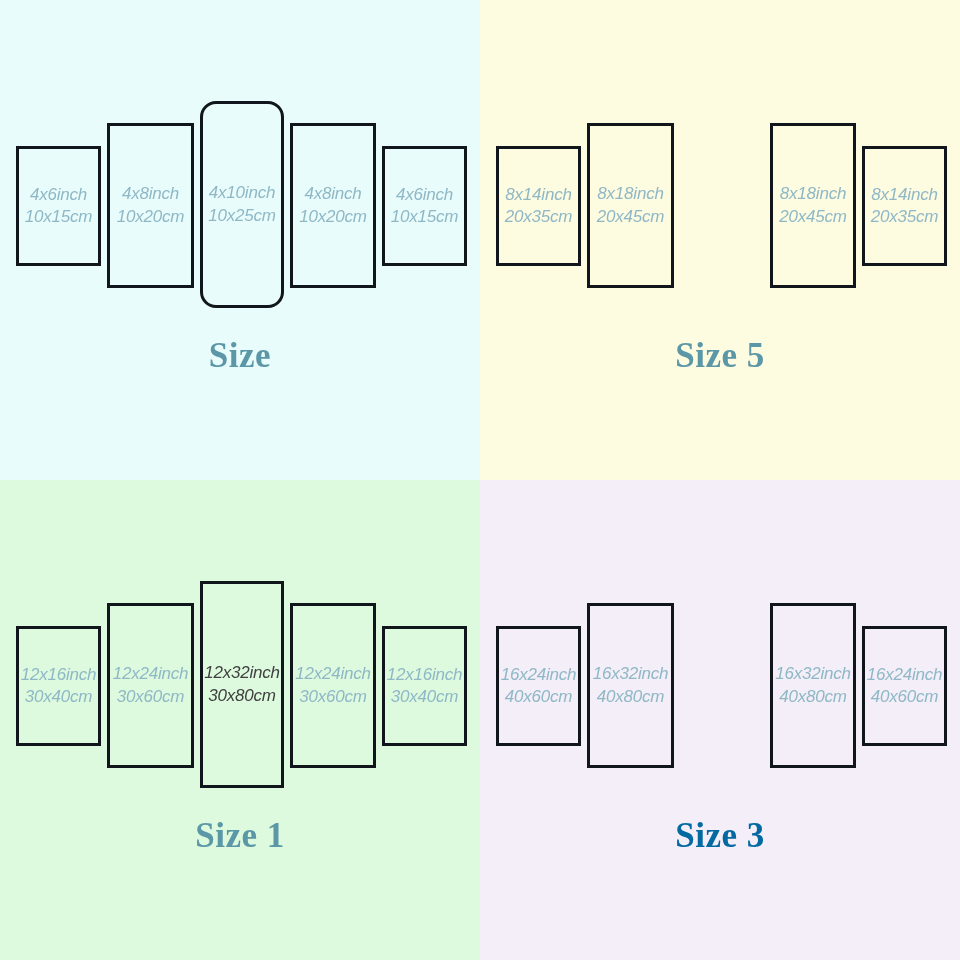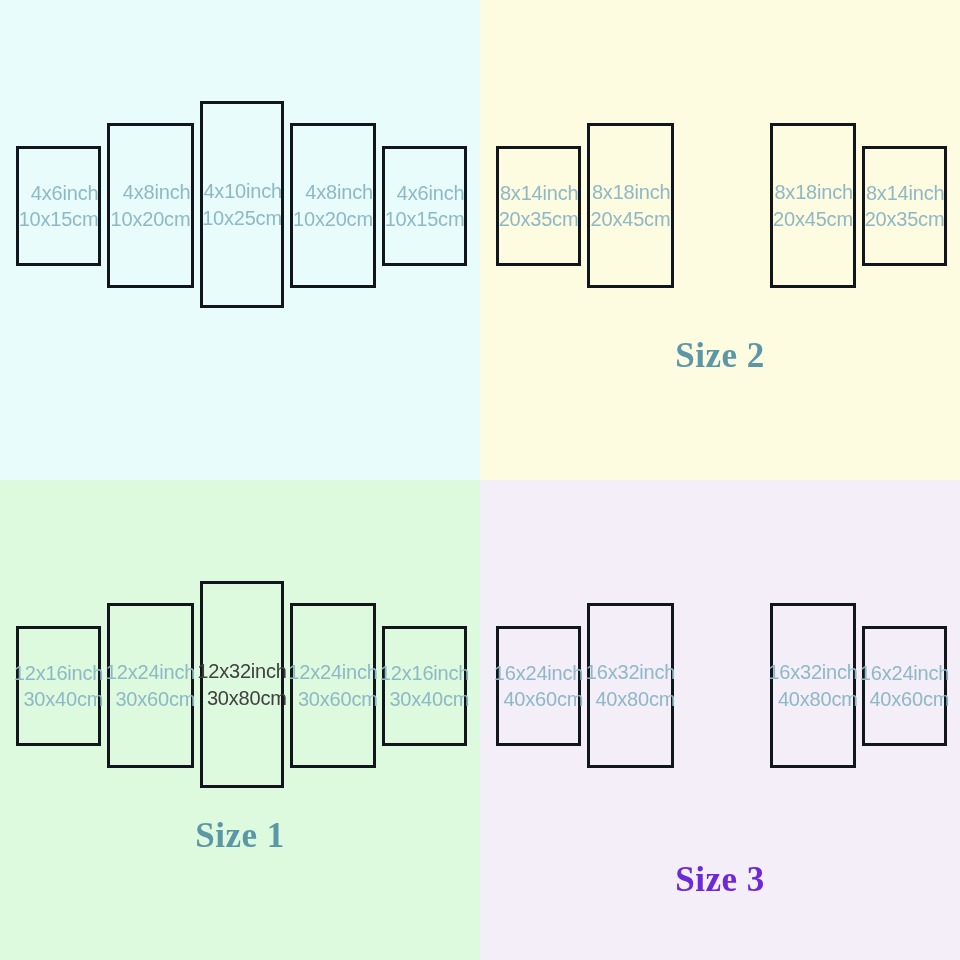--- a/index.html
+++ b/index.html
@@ -49,27 +49,28 @@
   }
 
   
   .panel.p1 { left: 16px;  top: 146px; width: 85px;  height: 120px; }
   .panel.p2 { left: 107px; top: 123px; width: 87px;  height: 165px; }
   .panel.p3 { left: 200px; top: 101px; width: 84px;  height: 207px; }
   .panel.p4 { left: 290px; top: 123px; width: 86px;  height: 165px; }
   .panel.p5 { left: 382px; top: 146px; width: 85px;  height: 120px; }
 
   .panel-label {
-    text-align: right;
-    font-size: 20px;
+    text-align: center;
+    font-size: 17px;
     line-height: 1.32;
     letter-spacing: -0.2px;
     color: #8fb8c6;
     white-space: nowrap;
     user-select: none;
+    font-style: italic;
   }
   .panel-label .line-in {
     display: block;
   }
   .panel-label .line-cm {
     display: block;
   }
 
   .quadrant-title {
     position: absolute;
@@ -103,39 +104,40 @@
           <span class="line-in">4x6inch</span>
           <span class="line-cm">10x15cm</span>
         </div>
       </div>
       <div class="panel p2" style="border-color: rgb(17, 22, 28);">
         <div class="panel-label" style="color: rgb(143, 184, 198);">
           <span class="line-in">4x8inch</span>
           <span class="line-cm">10x20cm</span>
         </div>
       </div>
-      <div class="panel p3" style="border-color: rgb(17, 22, 28);">
+      <div class="panel p3" style="border-color: rgb(17, 22, 28); border-radius: 16px;">
         <div class="panel-label" style="color: rgb(143, 184, 198);">
           <span class="line-in">4x10inch</span>
           <span class="line-cm">10x25cm</span>
         </div>
       </div>
       <div class="panel p4" style="border-color: rgb(17, 22, 28);">
         <div class="panel-label" style="color: rgb(143, 184, 198);">
           <span class="line-in">4x8inch</span>
           <span class="line-cm">10x20cm</span>
         </div>
       </div>
       <div class="panel p5" style="border-color: rgb(17, 22, 28);">
         <div class="panel-label" style="color: rgb(143, 184, 198);">
           <span class="line-in">4x6inch</span>
           <span class="line-cm">10x15cm</span>
         </div>
       </div>
     </div>
+    <div class="quadrant-title" style="color: rgb(91, 151, 166);">Size</div>
   </div>
 
   <div class="quadrant q-tr" style="background: rgb(253, 251, 224);">
     <div class="panel-cluster">
       <div class="panel p1" style="border-color: rgb(17, 22, 28);">
         <div class="panel-label" style="color: rgb(143, 184, 198);">
           <span class="line-in">8x14inch</span>
           <span class="line-cm">20x35cm</span>
         </div>
       </div>
@@ -151,21 +153,21 @@
           <span class="line-cm">20x45cm</span>
         </div>
       </div>
       <div class="panel p5" style="border-color: rgb(17, 22, 28);">
         <div class="panel-label" style="color: rgb(143, 184, 198);">
           <span class="line-in">8x14inch</span>
           <span class="line-cm">20x35cm</span>
         </div>
       </div>
     </div>
-    <div class="quadrant-title" style="color: rgb(91, 151, 166);">Size 2</div>
+    <div class="quadrant-title" style="color: rgb(91, 151, 166);">Size 5</div>
   </div>
 
   <div class="quadrant q-bl" style="background: rgb(221, 250, 222);">
     <div class="panel-cluster">
       <div class="panel p1" style="border-color: rgb(17, 22, 28);">
         <div class="panel-label" style="color: rgb(143, 184, 198);">
           <span class="line-in">12x16inch</span>
           <span class="line-cm">30x40cm</span>
         </div>
       </div>
@@ -217,16 +219,16 @@
           <span class="line-cm">40x80cm</span>
         </div>
       </div>
       <div class="panel p5" style="border-color: rgb(17, 22, 28);">
         <div class="panel-label" style="color: rgb(143, 184, 198);">
           <span class="line-in">16x24inch</span>
           <span class="line-cm">40x60cm</span>
         </div>
       </div>
     </div>
-    <div class="quadrant-title" style="color: #6d28d9; margin-top: 44px;">Size 3</div>
+    <div class="quadrant-title" style="color: #0369a1;">Size 3</div>
   </div>
 
 </div>
 
 </body></html>

